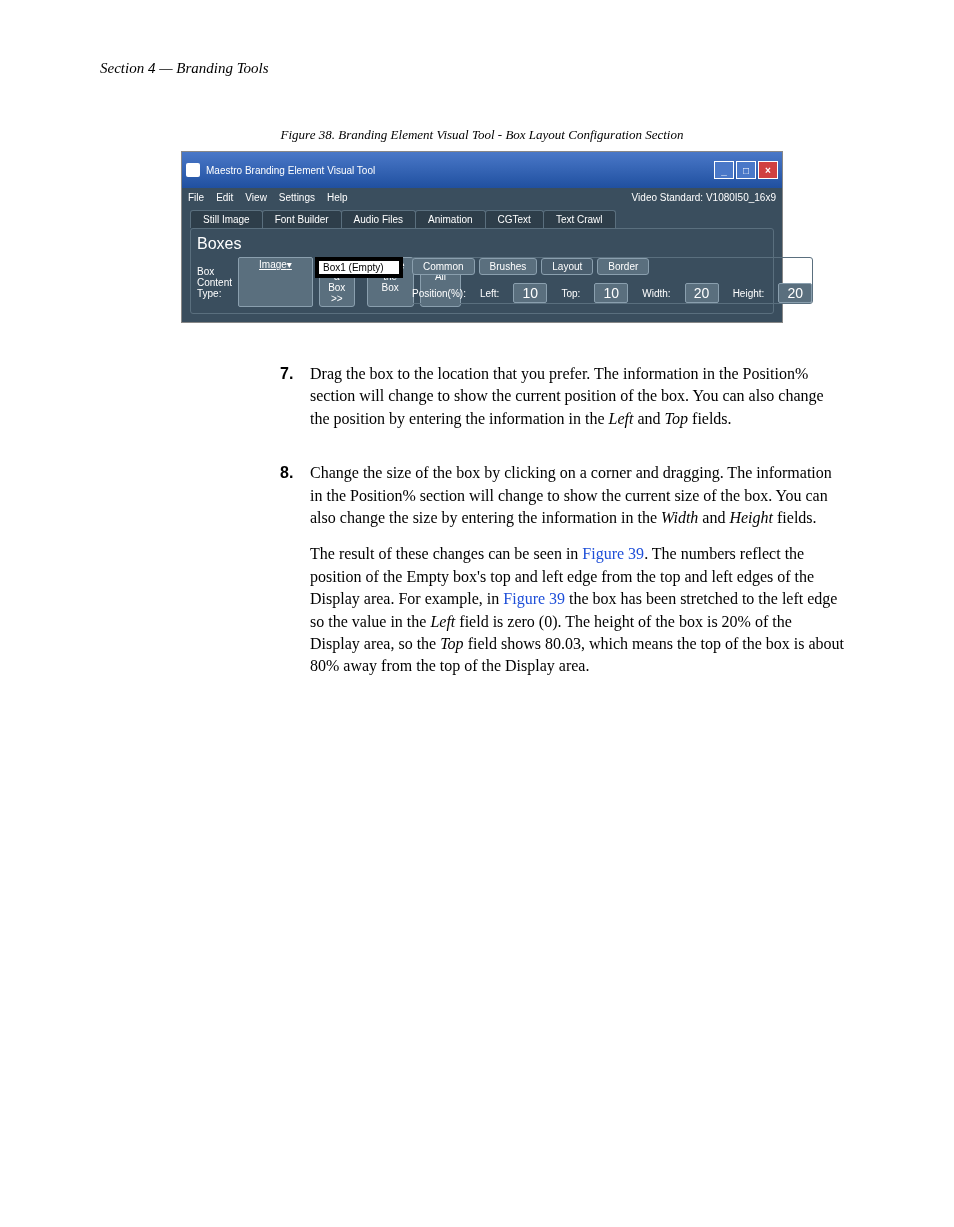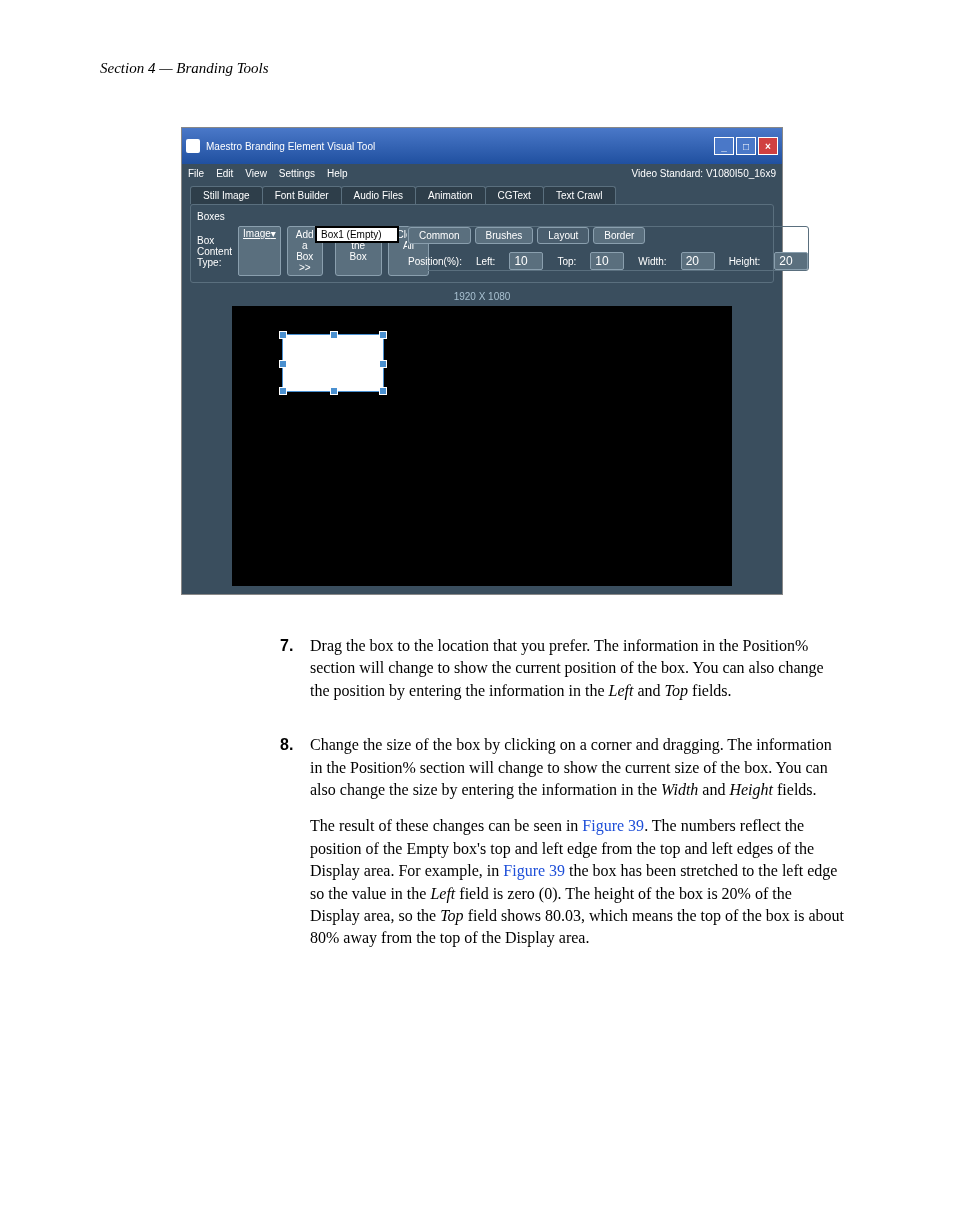--- a/index.html
+++ b/index.html
@@ -13,33 +13,33 @@
 .win-btns { display: flex; gap: 2px; }
 .win-btn { width: 18px; height: 16px; display: flex; align-items: center; justify-content: center; font-size: 10px; font-weight: bold; border: 1px solid #fff; }
 .win-min { background: #4a78c8; }
 .win-max { background: #4a78c8; }
 .win-close { background: #d04040; }
 .menubar { height: 18px; background: #3a4e5e; display: flex; align-items: center; padding: 0 6px; gap: 25px; font-size: 10px; justify-content: space-between; }
 .menu-left { display: flex; gap: 12px; }
 .tabs { display: flex; gap: 0; padding: 4px 8px 0 8px; }
 .tab { padding: 3px 12px; background: #2e3e4a; border: 1px solid #5a6f7e; border-bottom: none; border-radius: 3px 3px 0 0; font-size: 10px; margin-right: -1px; }
 .panel { margin: 0 8px 8px 8px; border: 1px solid #5a6f7e; background: #3a4e5e; padding: 6px; border-radius: 3px; }
-.panel-title { font-size: 10px; margin-bottom: 4px; }
+.panel-title { font-size: 16px; margin-bottom: 4px; }
 .panel-row { display: flex; gap: 8px; align-items: flex-start; }
 .left-col { width: 110px; display: flex; flex-direction: row; gap: 6px; font-size: 10px; }
 .lbl-row { display: flex; align-items: center; gap: 4px; }
-.dropdown { background: #fff; color: #000; padding: 1px 4px; border: 2px solid #000000; font-size: 10px; width: 72px; display: flex; justify-content: space-between; }
-.dropdown2 { background: #5a6f7e; padding: 1px 4px; border: 1px solid #8a9fae; font-size: 10px; width: 72px; display: flex; justify-content: space-between; border-radius: 2px; text-decoration: underline; }
+.dropdown { background: #fff; color: #000; padding: 1px 4px; border: 4px solid #000000; font-size: 10px; width: 72px; display: flex; justify-content: space-between; }
+.dropdown2 { background: #5a6f7e; padding: 1px 20px; border: 1px solid #8a9fae; font-size: 10px; width: 72px; display: flex; justify-content: space-between; border-radius: 2px; text-decoration: underline; }
 .btn { background: #5a6f7e; border: 1px solid #8a9fae; padding: 2px 8px; border-radius: 3px; font-size: 10px; text-align: center; }
 .right-area { flex: 1; border: 1px solid #5a6f7e; border-radius: 3px; padding: 0; }
 .subtabs { display: flex; gap: 4px; margin-bottom: 8px; }
 .subtab { padding: 2px 10px; background: #5a6f7e; border: 1px solid #8a9fae; border-radius: 3px; font-size: 10px; }
 .subtab.active { background: #4a5e6e; }
 .pos-row { display: flex; gap: 14px; align-items: center; font-size: 10px; }
-.input-small { background: #5a6f7e; border: 1px solid #8a9fae; padding: 1px 4px; width: 24px; font-size: 12px; border-radius: 2px; }
+.input-small { background: #5a6f7e; border: 1px solid #8a9fae; padding: 1px 4px; width: 24px; font-size: 14px; border-radius: 2px; text-align: center; }
 .preview-area { margin: 6px 8px 8px 8px; }
 .preview-label { text-align: center; font-size: 10px; color: #a8c0d0; margin-bottom: 4px; }
 .preview-canvas { width: 500px; height: 280px; background: #000; margin: 0 auto; position: relative; }
 .drag-box { position: absolute; left: 10%; top: 10%; width: 20%; height: 20%; background: #fff; border: 1px solid #4a90d0; }
 .handle { position: absolute; width: 6px; height: 6px; background: #4a90d0; border: 1px solid #fff; }
 .h-tl { left: -4px; top: -4px; } .h-tr { right: -4px; top: -4px; }
 .h-bl { left: -4px; bottom: -4px; } .h-br { right: -4px; bottom: -4px; }
 .h-tm { left: 50%; top: -4px; margin-left: -3px; } .h-bm { left: 50%; bottom: -4px; margin-left: -3px; }
 .h-ml { left: -4px; top: 50%; margin-top: -3px; } .h-mr { right: -4px; top: 50%; margin-top: -3px; }
 .body-text { margin-left: 180px; margin-right: 20px; font-size: 16px; line-height: 1.4; }
@@ -50,20 +50,21 @@
 .link { color: #1d4ed8; }
 .italic { font-style: italic; }
 .footer { position: absolute; bottom: 40px; left: 100px; right: 90px; display: flex; justify-content: space-between; font-style: italic; font-size: 15px; }
 </style>
 </head>
 <body>
 
 <div class="page">
   <div class="header">Section 4 — Branding Tools</div>
 
+  <div class="fig-caption">Figure 38.  Branding Element Visual Tool - Box Layout Configuration Section</div>
 
   <div class="screenshot">
     <div class="titlebar">
       <div class="titlebar-left">
         <span class="titlebar-icon"></span>
         <span>Maestro Branding Element Visual Tool</span>
       </div>
       <div class="win-btns">
         <span class="win-btn win-min">_</span>
         <span class="win-btn win-max">□</span>
@@ -123,35 +124,20 @@
             <span>Top:</span>
             <span class="input-small">10</span>
             <span>Width:</span>
             <span class="input-small">20</span>
             <span>Height:</span>
             <span class="input-small">20</span>
           </div>
         </div>
       </div>
     </div>
-    <div class="preview-area">
-      <div class="preview-label">1920 X 1080</div>
-      <div class="preview-canvas">
-        <div class="drag-box">
-          <span class="handle h-tl"></span>
-          <span class="handle h-tm"></span>
-          <span class="handle h-tr"></span>
-          <span class="handle h-ml"></span>
-          <span class="handle h-mr"></span>
-          <span class="handle h-bl"></span>
-          <span class="handle h-bm"></span>
-          <span class="handle h-br"></span>
-        </div>
-      </div>
-    </div>
   </div>
 
   <div class="body-text">
     <div class="step">
       <div class="step-num">7.</div>
       <div class="step-txt">
         <p><span>Drag the box to the location that you prefer. The information in the Position% section will change to show the current position of the box. You can also change the position by entering the information in the </span><span class="italic">Left</span><span> and </span><span class="italic">Top</span><span> fields.</span></p>
       </div>
     </div>
     <div class="step">

